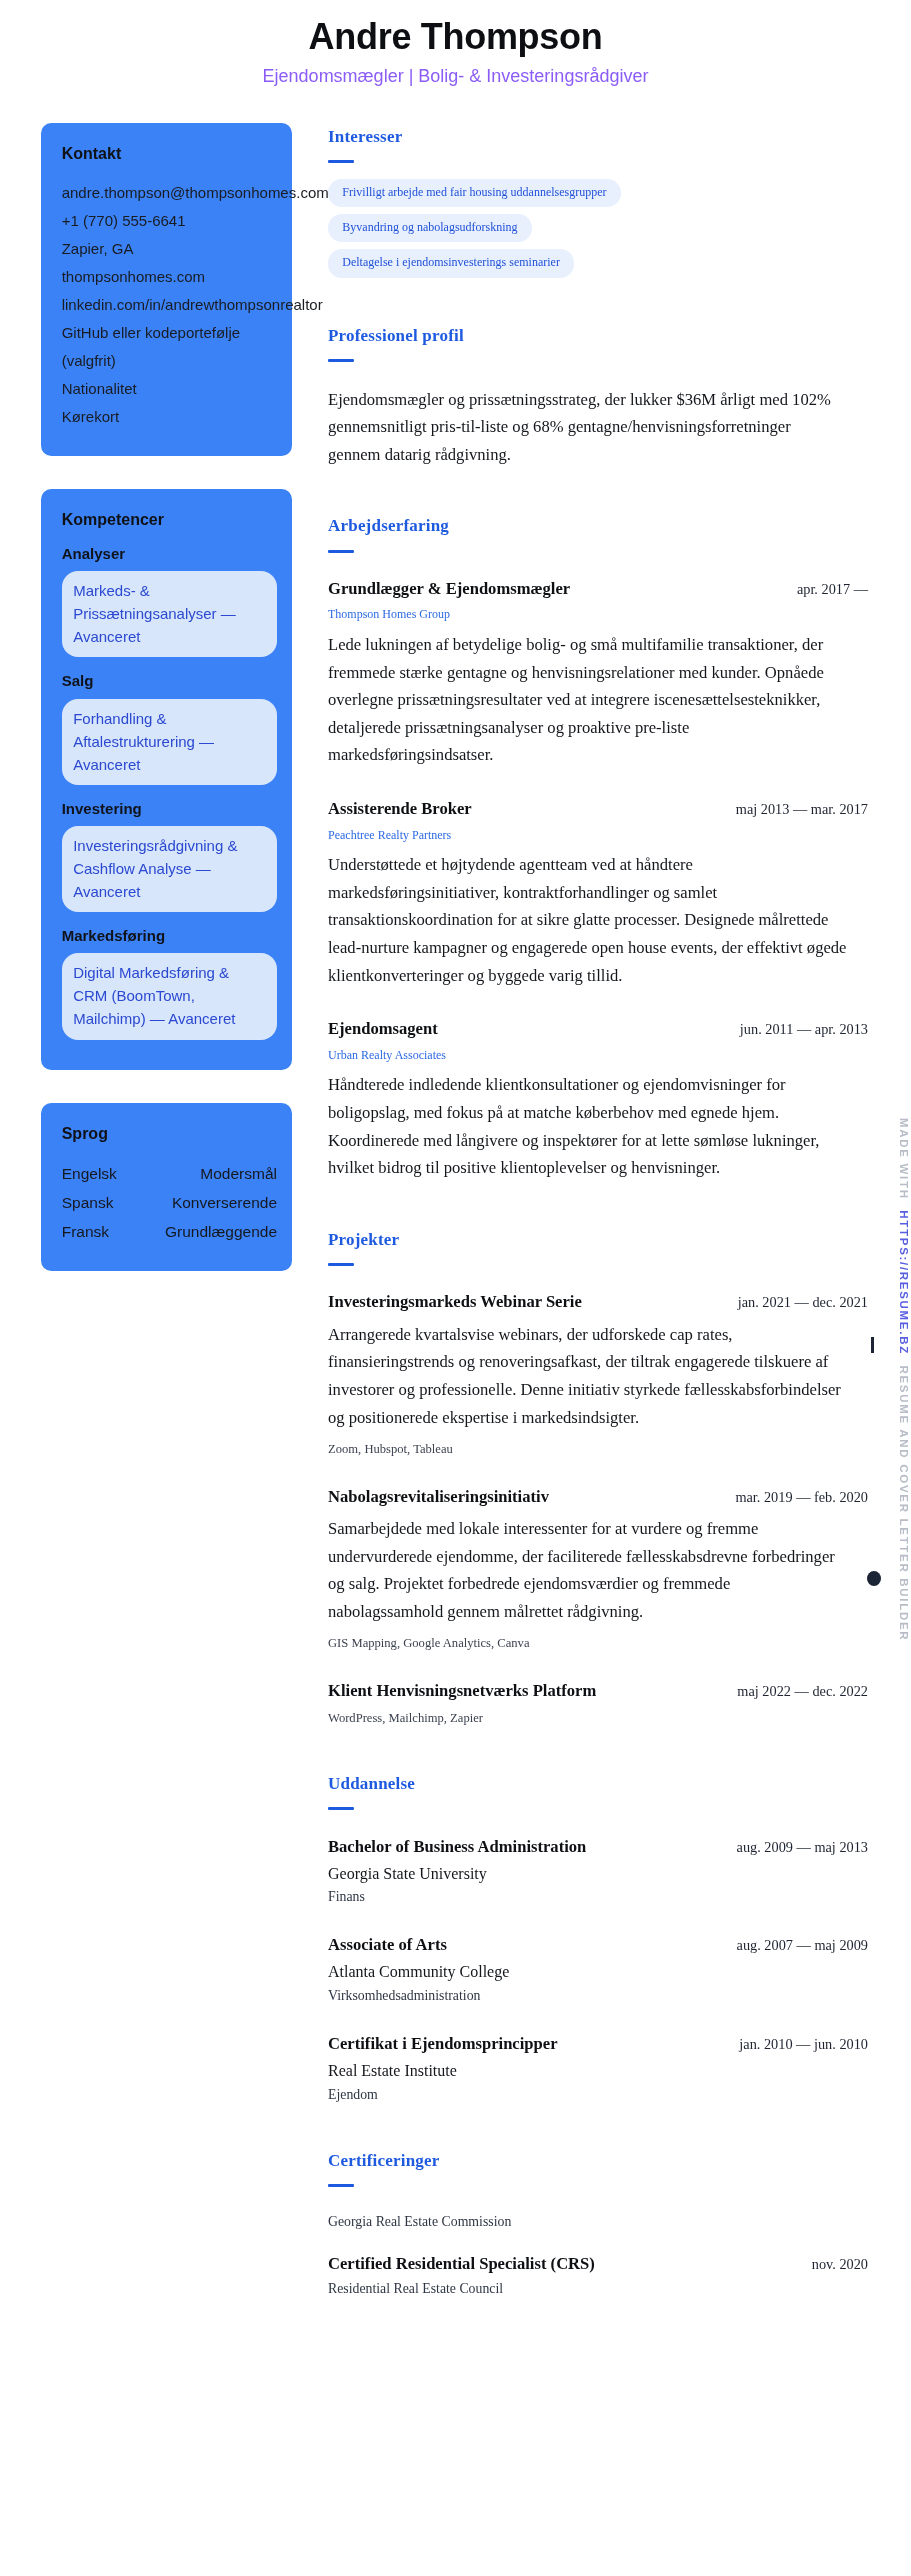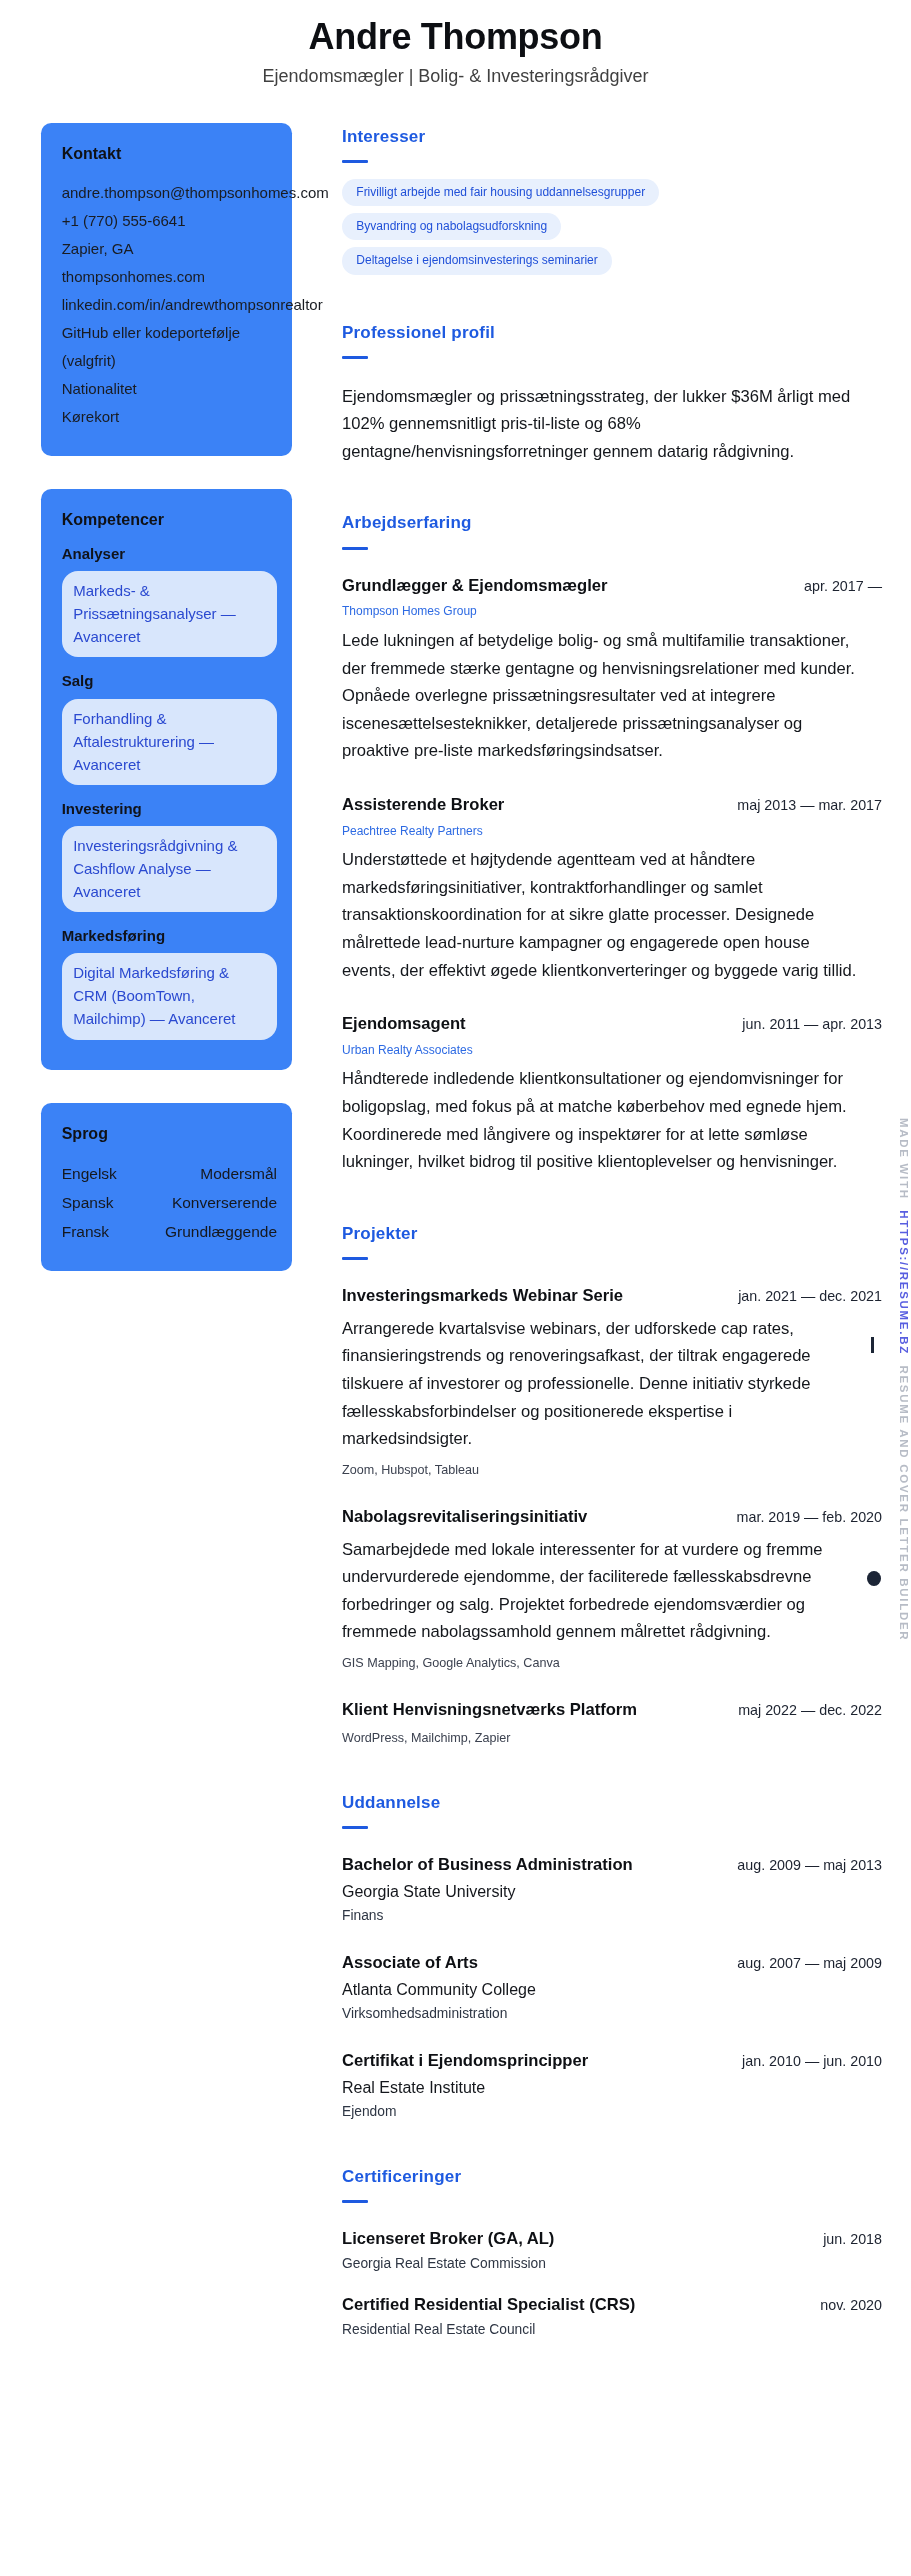--- a/index.html
+++ b/index.html
@@ -11,26 +11,26 @@
     background: #ffffff;
     font-family: "Liberation Sans", sans-serif;
     color: #16181d;
   }
   
   .page-header { padding-top: 16px; text-align: center; }
   .page-header h1 {
     font-size: 36px; font-weight: 700; color: #0d0f13; letter-spacing: -0.3px;
   }
   .page-header .subtitle {
-    margin-top: 8px; font-size: 18px; color: #404040; font-weight: 400;
+    margin-top: 8px; font-size: 18px; color: #8b5cf6; font-weight: 400;
   }
   
   .columns { display: flex; margin-top: 36px; padding-left: 41px; }
   aside { width: 251px; flex: none; }
-  main { width: 540px; flex: none; margin-left: 50px; }
+  main { width: 540px; flex: none; margin-left: 36px; font-family: Liberation Serif, serif; }
 
   
   .sidebox {
     background: #3b82f6; border-radius: 10.3px;
     padding: 22px 15px 25px 20.7px; margin-bottom: 33px;
   }
   .sidebox h3 { font-size: 16px; font-weight: 700; color: #0f1115; margin-bottom: 16px; }
   .contact-row { font-size: 15px; line-height: 28px; color: #191c22; white-space: normal; }
   .contact-row.nowrap { white-space: nowrap; }
 
@@ -252,24 +252,20 @@
             <div class="entry-field">Ejendom</div>
           </div>
         </div>
       </section>
 
       <section class="section">
         <div class="sec-title">Certificeringer</div>
         <div class="sec-bar"></div>
         <div class="entries">
           <div class="entry cert">
-            <div class="entry-head">
-              <span class="entry-role">Licenseret Broker (GA, AL)</span>
-              <span class="entry-dates">jun. 2018</span>
-            </div>
             <div class="entry-field">Georgia Real Estate Commission</div>
           </div>
           <div class="entry cert">
             <div class="entry-head">
               <span class="entry-role">Certified Residential Specialist (CRS)</span>
               <span class="entry-dates">nov. 2020</span>
             </div>
             <div class="entry-field">Residential Real Estate Council</div>
           </div>
         </div>

